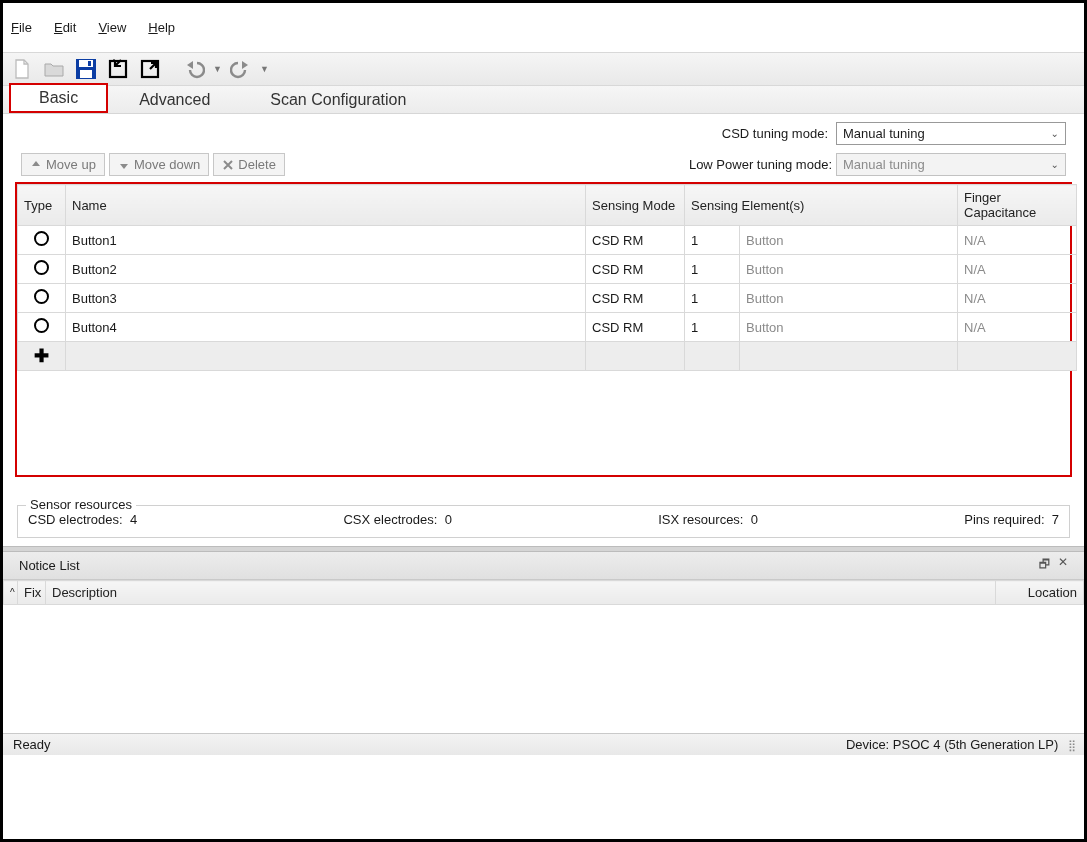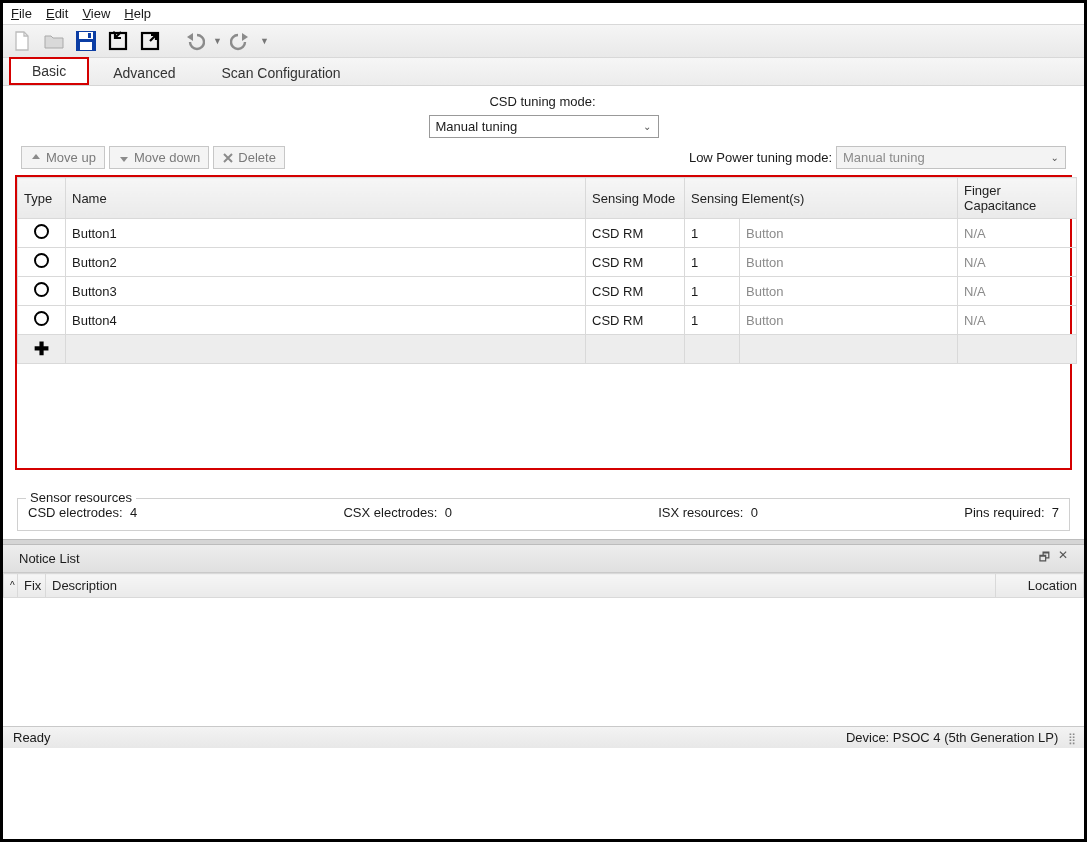--- a/index.html
+++ b/index.html
@@ -12,22 +12,22 @@
     width: 1087px;
     height: 842px;
     border: 3px solid #000;
     display: flex;
     flex-direction: column;
     overflow: hidden;
   }
   
   .menubar {
     display: flex;
-    gap: 14px;
-    padding: 3px 8px;
+    gap: 22px;
+    padding: 17px 8px;
     background: #fff;
     font-size: 13px;
   }
   .menubar .menu-item { cursor: default; }
   .menubar .menu-item .ul { text-decoration: underline; }
   
   .toolbar {
     display: flex;
     align-items: center;
     gap: 6px;
@@ -44,40 +44,39 @@
   .tabs {
     display: flex;
     gap: 0;
     padding: 0 6px;
     border-bottom: 1px solid #d6d6d6;
     background: linear-gradient(#f6f6f6,#ececec);
     height: 28px;
     align-items: flex-end;
   }
   .tab {
-    padding: 4px 21px;
-    font-size: 14px;
+    padding: 4px 28px;
+    font-size: 16px;
     color: #333;
     cursor: default;
     border: 1px solid transparent;
     border-bottom: none;
     margin-right: 2px;
   }
   .tab.active {
     border: 2px solid #d40000;
     background: #fff;
   }
   
   .tuning-row {
     display: flex;
     justify-content: flex-end;
     align-items: center;
     gap: 6px;
     padding: 8px 18px 4px 18px;
-    flex-direction: column;
   }
   .tuning-row label { margin-right: 2px; }
   .dropdown {
     border: 1px solid #999;
     padding: 3px 6px;
     min-width: 230px;
     display: flex;
     justify-content: space-between;
     align-items:center;
     background:#fff;

